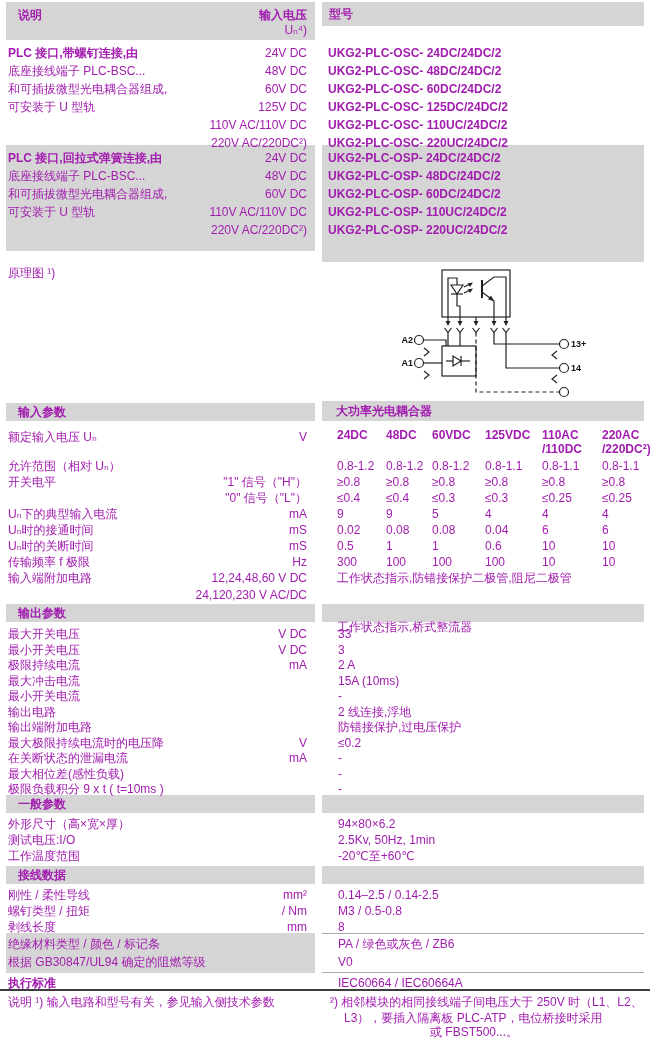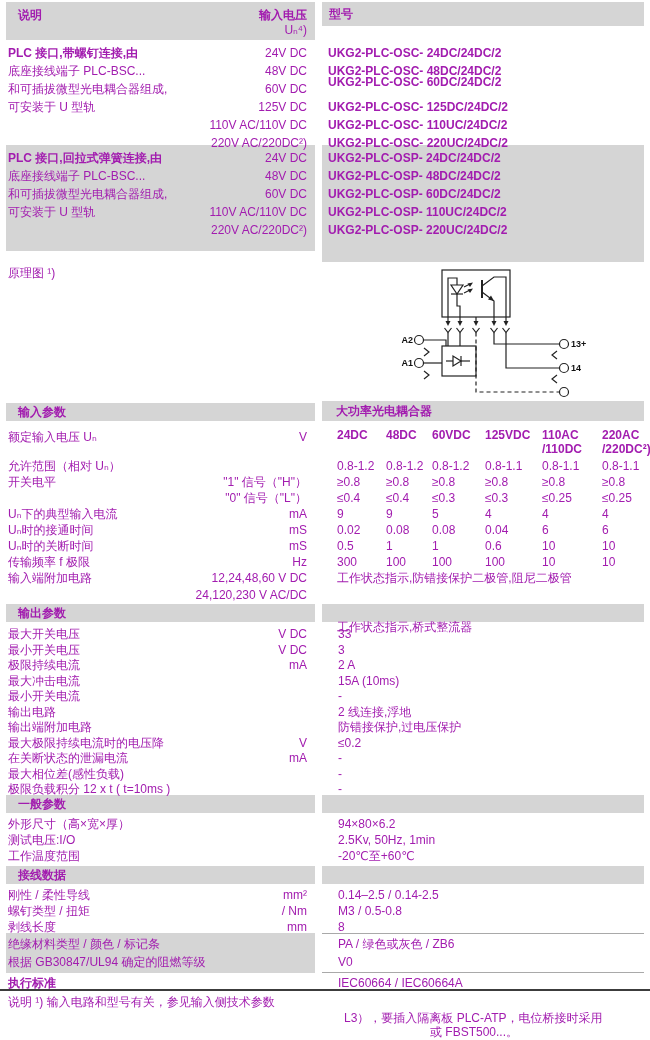--- a/index.html
+++ b/index.html
@@ -128,36 +128,37 @@
 
   <div class="band" style="left:6px; top:933px; width:309px; height:40px;"></div>
   <div class="rule-thin" style="left:322px; top:933px; width:322px;"></div>
   <div class="rule-thin" style="left:322px; top:972px; width:322px;"></div>
 
   <span class="t b" style="left:8px; top:976px;">执行标准</span>
   <span class="t" style="left:338px; top:976px;">IEC60664 / IEC60664A</span>
 
   <div class="rule-dark" style="top:989px;"></div>
   <span class="t" style="left:8px; top:995px;">说明 ¹) 输入电路和型号有关，参见输入侧技术参数</span>
+  <span class="t" style="left:330px; top:995px;">²) 相邻模块的相同接线端子间电压大于 250V 时（L1、L2、</span>
   <span class="t" style="left:344px; top:1011px;">L3），要插入隔离板 PLC-ATP，电位桥接时采用</span>
   <span class="t" style="left:430px; top:1025px;">或 FBST500...。</span>
 
 <span class="t b" style="left: 8px; top: 46px;">PLC 接口,带螺钉连接,由</span>
     <span class="t" style="left: 8px; top: 64px;">底座接线端子 PLC-BSC...</span>
     <span class="t" style="left: 8px; top: 82px;">和可插拔微型光电耦合器组成,</span>
     <span class="t" style="left: 8px; top: 100px;">可安装于 U 型轨</span>
     <span class="t" style="right: 343px; top: 46px;">24V DC</span>
     <span class="t" style="right: 343px; top: 64px;">48V DC</span>
     <span class="t" style="right: 343px; top: 82px;">60V DC</span>
     <span class="t" style="right: 343px; top: 100px;">125V DC</span>
     <span class="t" style="right: 343px; top: 118px;">110V AC/110V DC</span>
     <span class="t" style="right: 343px; top: 136px;">220V AC/220DC²)</span>
     <span class="t b" style="left: 328px; top: 46px;">UKG2-PLC-OSC- 24DC/24DC/2</span>
     <span class="t b" style="left: 328px; top: 64px;">UKG2-PLC-OSC- 48DC/24DC/2</span>
-    <span class="t b" style="left: 328px; top: 75px;">UKG2-PLC-OSC- 60DC/24DC/2</span>
+    <span class="t b" style="left: 328px; top: 82px;">UKG2-PLC-OSC- 60DC/24DC/2</span>
     <span class="t b" style="left: 328px; top: 100px;">UKG2-PLC-OSC- 125DC/24DC/2</span>
     <span class="t b" style="left: 328px; top: 118px;">UKG2-PLC-OSC- 110UC/24DC/2</span>
     <span class="t b" style="left: 328px; top: 136px;">UKG2-PLC-OSC- 220UC/24DC/2</span>
     <span class="t b" style="left: 8px; top: 151px;">PLC 接口,回拉式弹簧连接,由</span>
     <span class="t" style="left: 8px; top: 169px;">底座接线端子 PLC-BSC...</span>
     <span class="t" style="left: 8px; top: 187px;">和可插拔微型光电耦合器组成,</span>
     <span class="t" style="left: 8px; top: 205px;">可安装于 U 型轨</span>
     <span class="t" style="right: 343px; top: 151px;">24V DC</span>
     <span class="t" style="right: 343px; top: 169px;">48V DC</span>
     <span class="t" style="right: 343px; top: 187px;">60V DC</span>
@@ -255,21 +256,21 @@
     <span class="t" style="left: 8px; top: 720px;">输出端附加电路</span>
     <span class="t" style="left: 338px; top: 720px;">防错接保护,过电压保护</span>
     <span class="t" style="left: 8px; top: 735.5px;">最大极限持续电流时的电压降</span>
     <span class="t" style="right: 343px; top: 735.5px;">V</span>
     <span class="t" style="left: 338px; top: 735.5px;">≤0.2</span>
     <span class="t" style="left: 8px; top: 751px;">在关断状态的泄漏电流</span>
     <span class="t" style="right: 343px; top: 751px;">mA</span>
     <span class="t" style="left: 338px; top: 751px;">-</span>
     <span class="t" style="left: 8px; top: 766.5px;">最大相位差(感性负载)</span>
     <span class="t" style="left: 338px; top: 766.5px;">-</span>
-    <span class="t" style="left: 8px; top: 782px;">极限负载积分 12 x t ( t=10ms )</span>
+    <span class="t" style="left: 8px; top: 782px;">极限负载积分 9 x t ( t=10ms )</span>
     <span class="t" style="left: 338px; top: 782px;">-</span>
     <span class="t" style="left: 8px; top: 817px;">外形尺寸（高×宽×厚）</span>
     <span class="t" style="left: 338px; top: 817px;">94×80×6.2</span>
     <span class="t" style="left: 8px; top: 833px;">测试电压:I/O</span>
     <span class="t" style="left: 338px; top: 833px;">2.5Kv, 50Hz, 1min</span>
     <span class="t" style="left: 8px; top: 849px;">工作温度范围</span>
     <span class="t" style="left: 338px; top: 849px;">-20℃至+60℃</span>
     <span class="t" style="left: 8px; top: 888px;">刚性 / 柔性导线</span>
     <span class="t" style="right: 343px; top: 888px;">mm²</span>
     <span class="t" style="left: 338px; top: 888px;">0.14–2.5 / 0.14-2.5</span>

